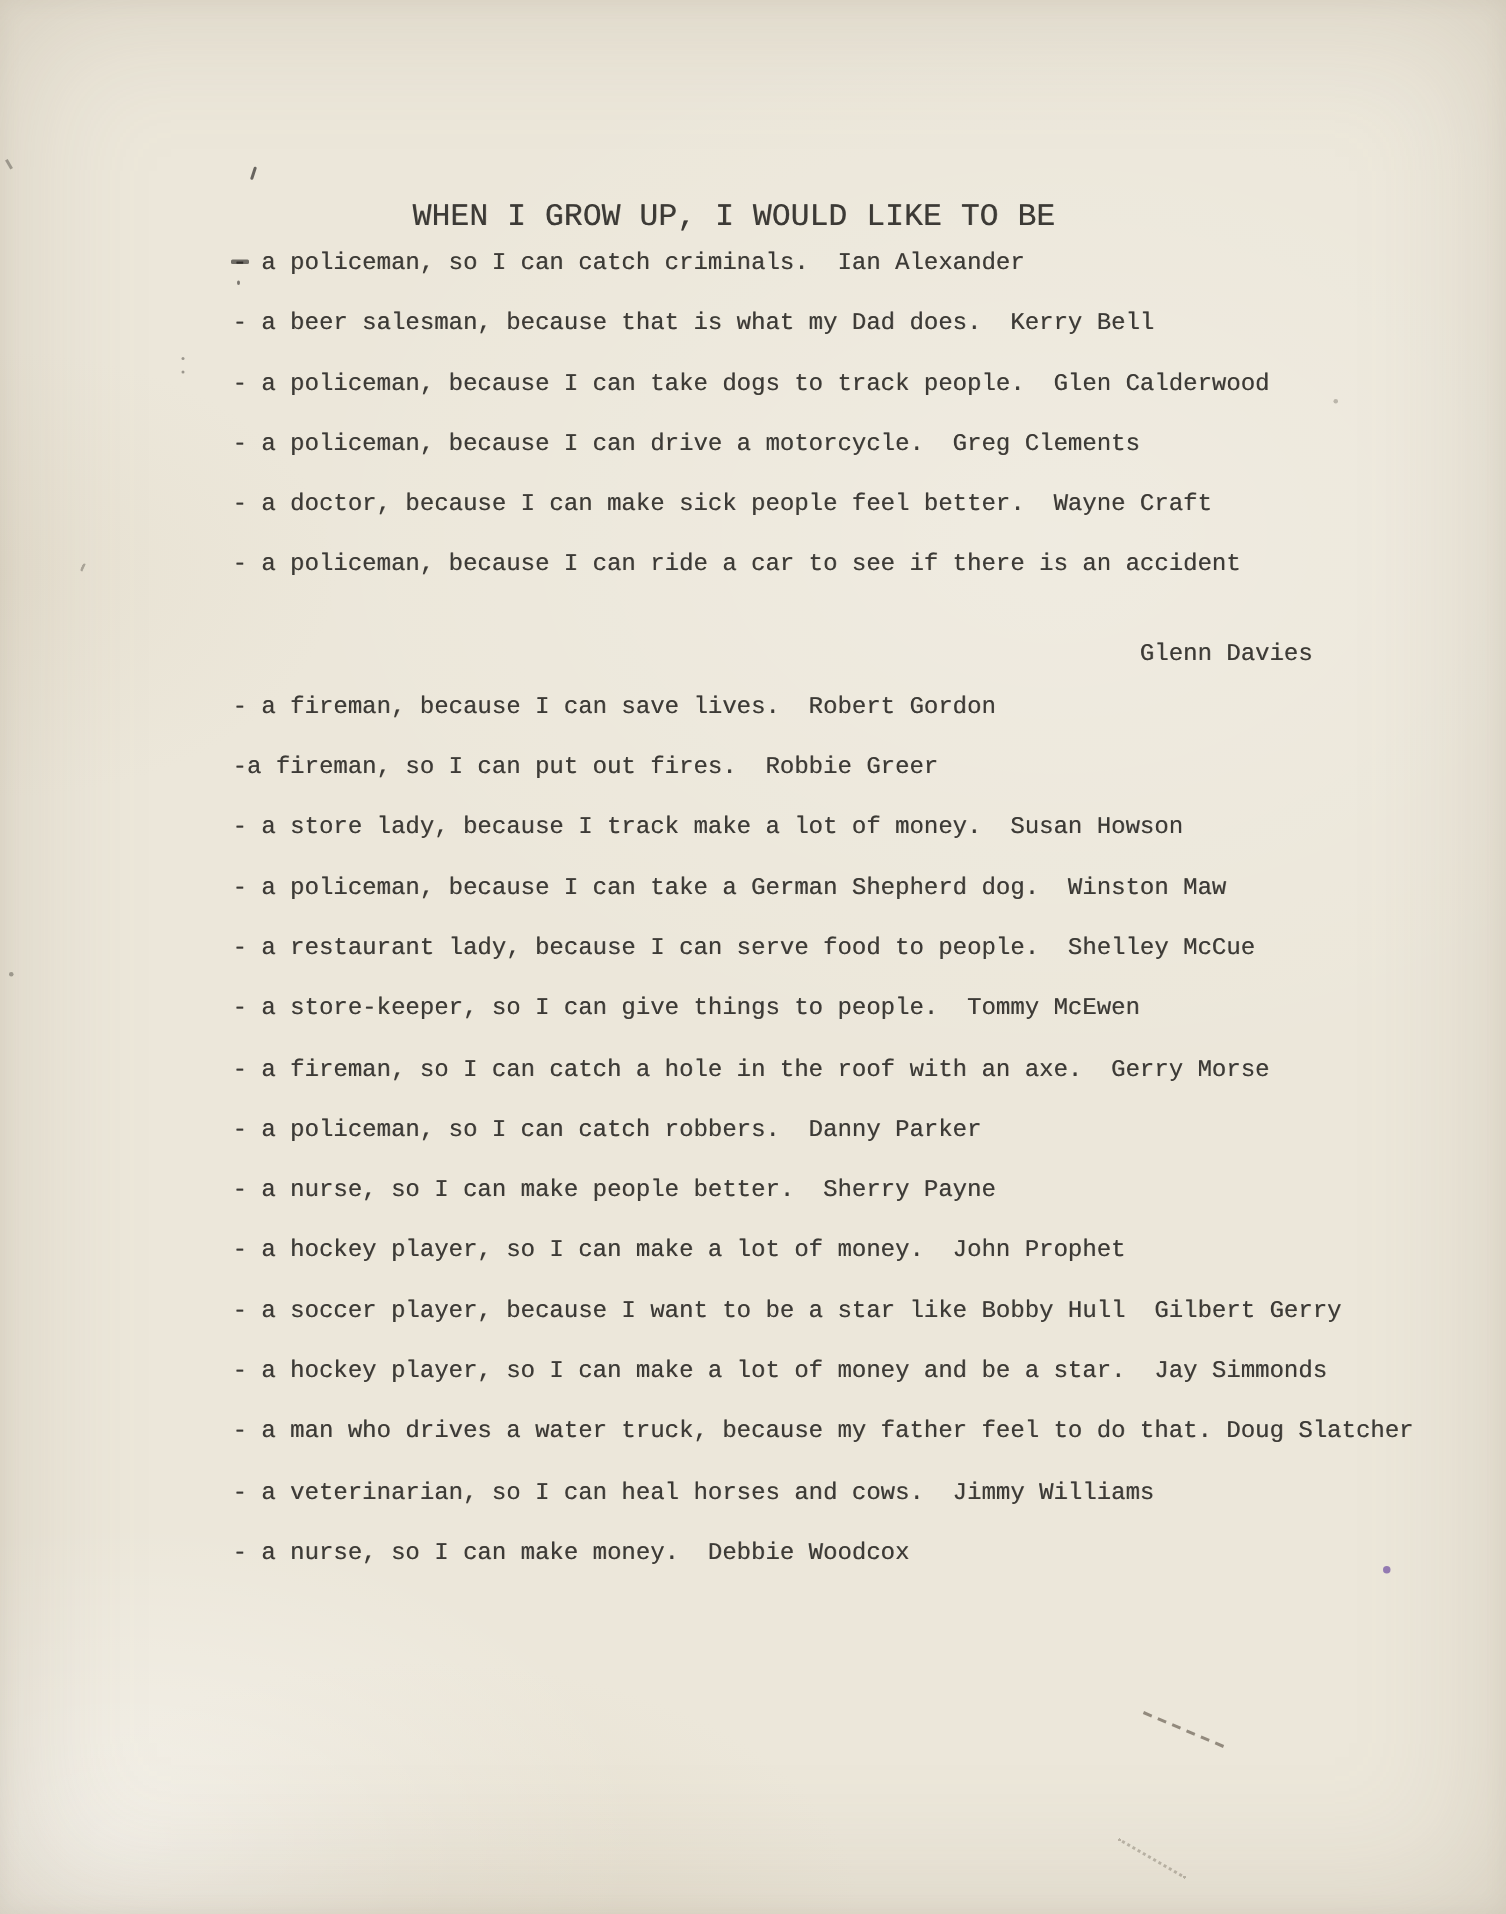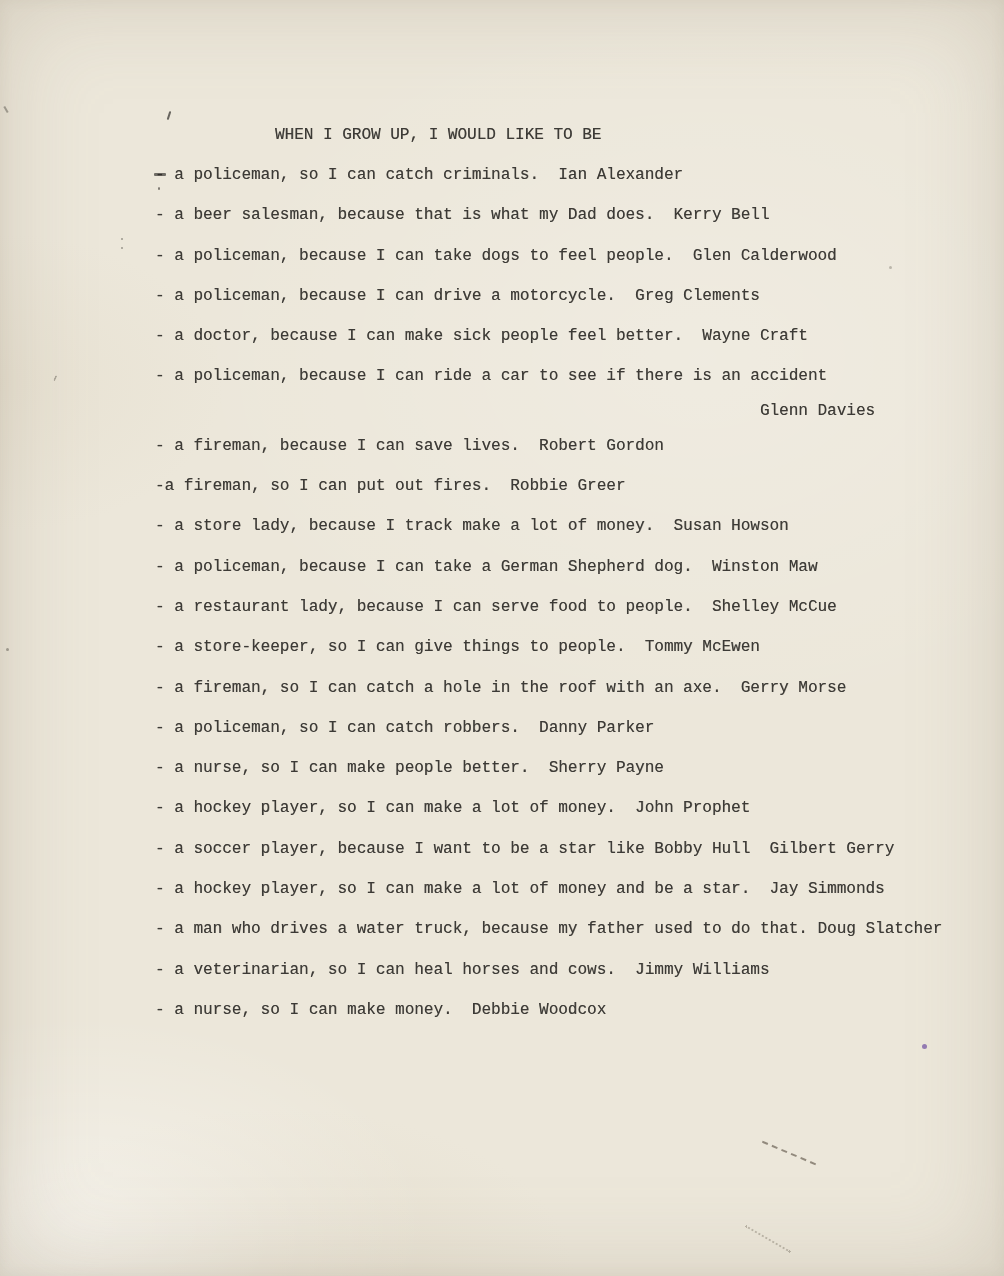--- a/index.html
+++ b/index.html
@@ -26,23 +26,23 @@
   }
   .vignette {
     position: absolute;
     inset: 0;
     box-shadow: inset 0 0 95px rgba(150,138,115,0.28), inset 0 0 14px rgba(150,138,115,0.12);
     pointer-events: none;
   }
   .title {
     position: absolute;
     left: 275px;
-    top: 122px;
+    top: 133px;
     margin: 0;
-    font-size: 16px;
+    font-size: 21px;
     font-weight: normal;
     line-height: 26px;
     white-space: pre;
     color: var(--ink, #3c3a36);
     text-shadow: 0.3px 0.3px 0.4px rgba(60,56,50,0.55);
     text-align: right;
   }
   .lines {
     position: absolute;
     left: 155px;
@@ -51,20 +51,21 @@
   }
   .line {
     white-space: pre;
     font-size: 16px;
     line-height: 40.3px;
     color: var(--ink, #3c3a36);
     text-shadow: 0.3px 0.3px 0.4px rgba(60,56,50,0.55);
   }
   .line.cont {
     line-height: 29px;
+    margin-top: 25px;
   }
   
   .artifact { position: absolute; pointer-events: none; }
   .overstrike {
     left: 154px; top: 173px; width: 12px; height: 3px;
     background: rgba(45,42,38,0.65); border-radius: 1px;
   }
   .dash-dot {
     left: 158px; top: 187px; width: 2px; height: 3px;
     background: rgba(45,42,38,0.6); border-radius: 50%;
@@ -113,38 +114,38 @@
 <body>
 
 <div class="paper">
   <div class="vignette"></div>
 
   <h1 class="title">WHEN I GROW UP, I WOULD LIKE TO BE</h1>
 
   <div class="lines" id="lines">
       <div class="line">- a policeman, so I can catch criminals.  Ian Alexander</div>
       <div class="line">- a beer salesman, because that is what my Dad does.  Kerry Bell</div>
-      <div class="line">- a policeman, because I can take dogs to feel people.  Glen Calderwood</div>
+      <div class="line">- a policeman, because I can take dogs to track people.  Glen Calderwood</div>
       <div class="line">- a policeman, because I can drive a motorcycle.  Greg Clements</div>
       <div class="line">- a doctor, because I can make sick people feel better.  Wayne Craft</div>
       <div class="line">- a policeman, because I can ride a car to see if there is an accident</div>
       <div class="line cont" style="padding-left: 63ch;">Glenn Davies</div>
       <div class="line">- a fireman, because I can save lives.  Robert Gordon</div>
       <div class="line">-a fireman, so I can put out fires.  Robbie Greer</div>
       <div class="line">- a store lady, because I track make a lot of money.  Susan Howson</div>
       <div class="line">- a policeman, because I can take a German Shepherd dog.  Winston Maw</div>
       <div class="line">- a restaurant lady, because I can serve food to people.  Shelley McCue</div>
       <div class="line">- a store-keeper, so I can give things to people.  Tommy McEwen</div>
       <div class="line">- a fireman, so I can catch a hole in the roof with an axe.  Gerry Morse</div>
       <div class="line">- a policeman, so I can catch robbers.  Danny Parker</div>
       <div class="line">- a nurse, so I can make people better.  Sherry Payne</div>
       <div class="line">- a hockey player, so I can make a lot of money.  John Prophet</div>
       <div class="line">- a soccer player, because I want to be a star like Bobby Hull  Gilbert Gerry</div>
       <div class="line">- a hockey player, so I can make a lot of money and be a star.  Jay Simmonds</div>
-      <div class="line">- a man who drives a water truck, because my father used to do that. Doug Slatcher</div>
+      <div class="line">- a man who drives a water truck, because my father feel to do that. Doug Slatcher</div>
       <div class="line">- a veterinarian, so I can heal horses and cows.  Jimmy Williams</div>
       <div class="line">- a nurse, so I can make money.  Debbie Woodcox</div>
     </div>
 
   <div class="artifact overstrike"></div>
   <div class="artifact dash-dot"></div>
   <div class="artifact tick-title"></div>
   <div class="artifact tick-edge"></div>
   <div class="artifact colon-mark"></div>
   <div class="artifact quote-mark"></div>

